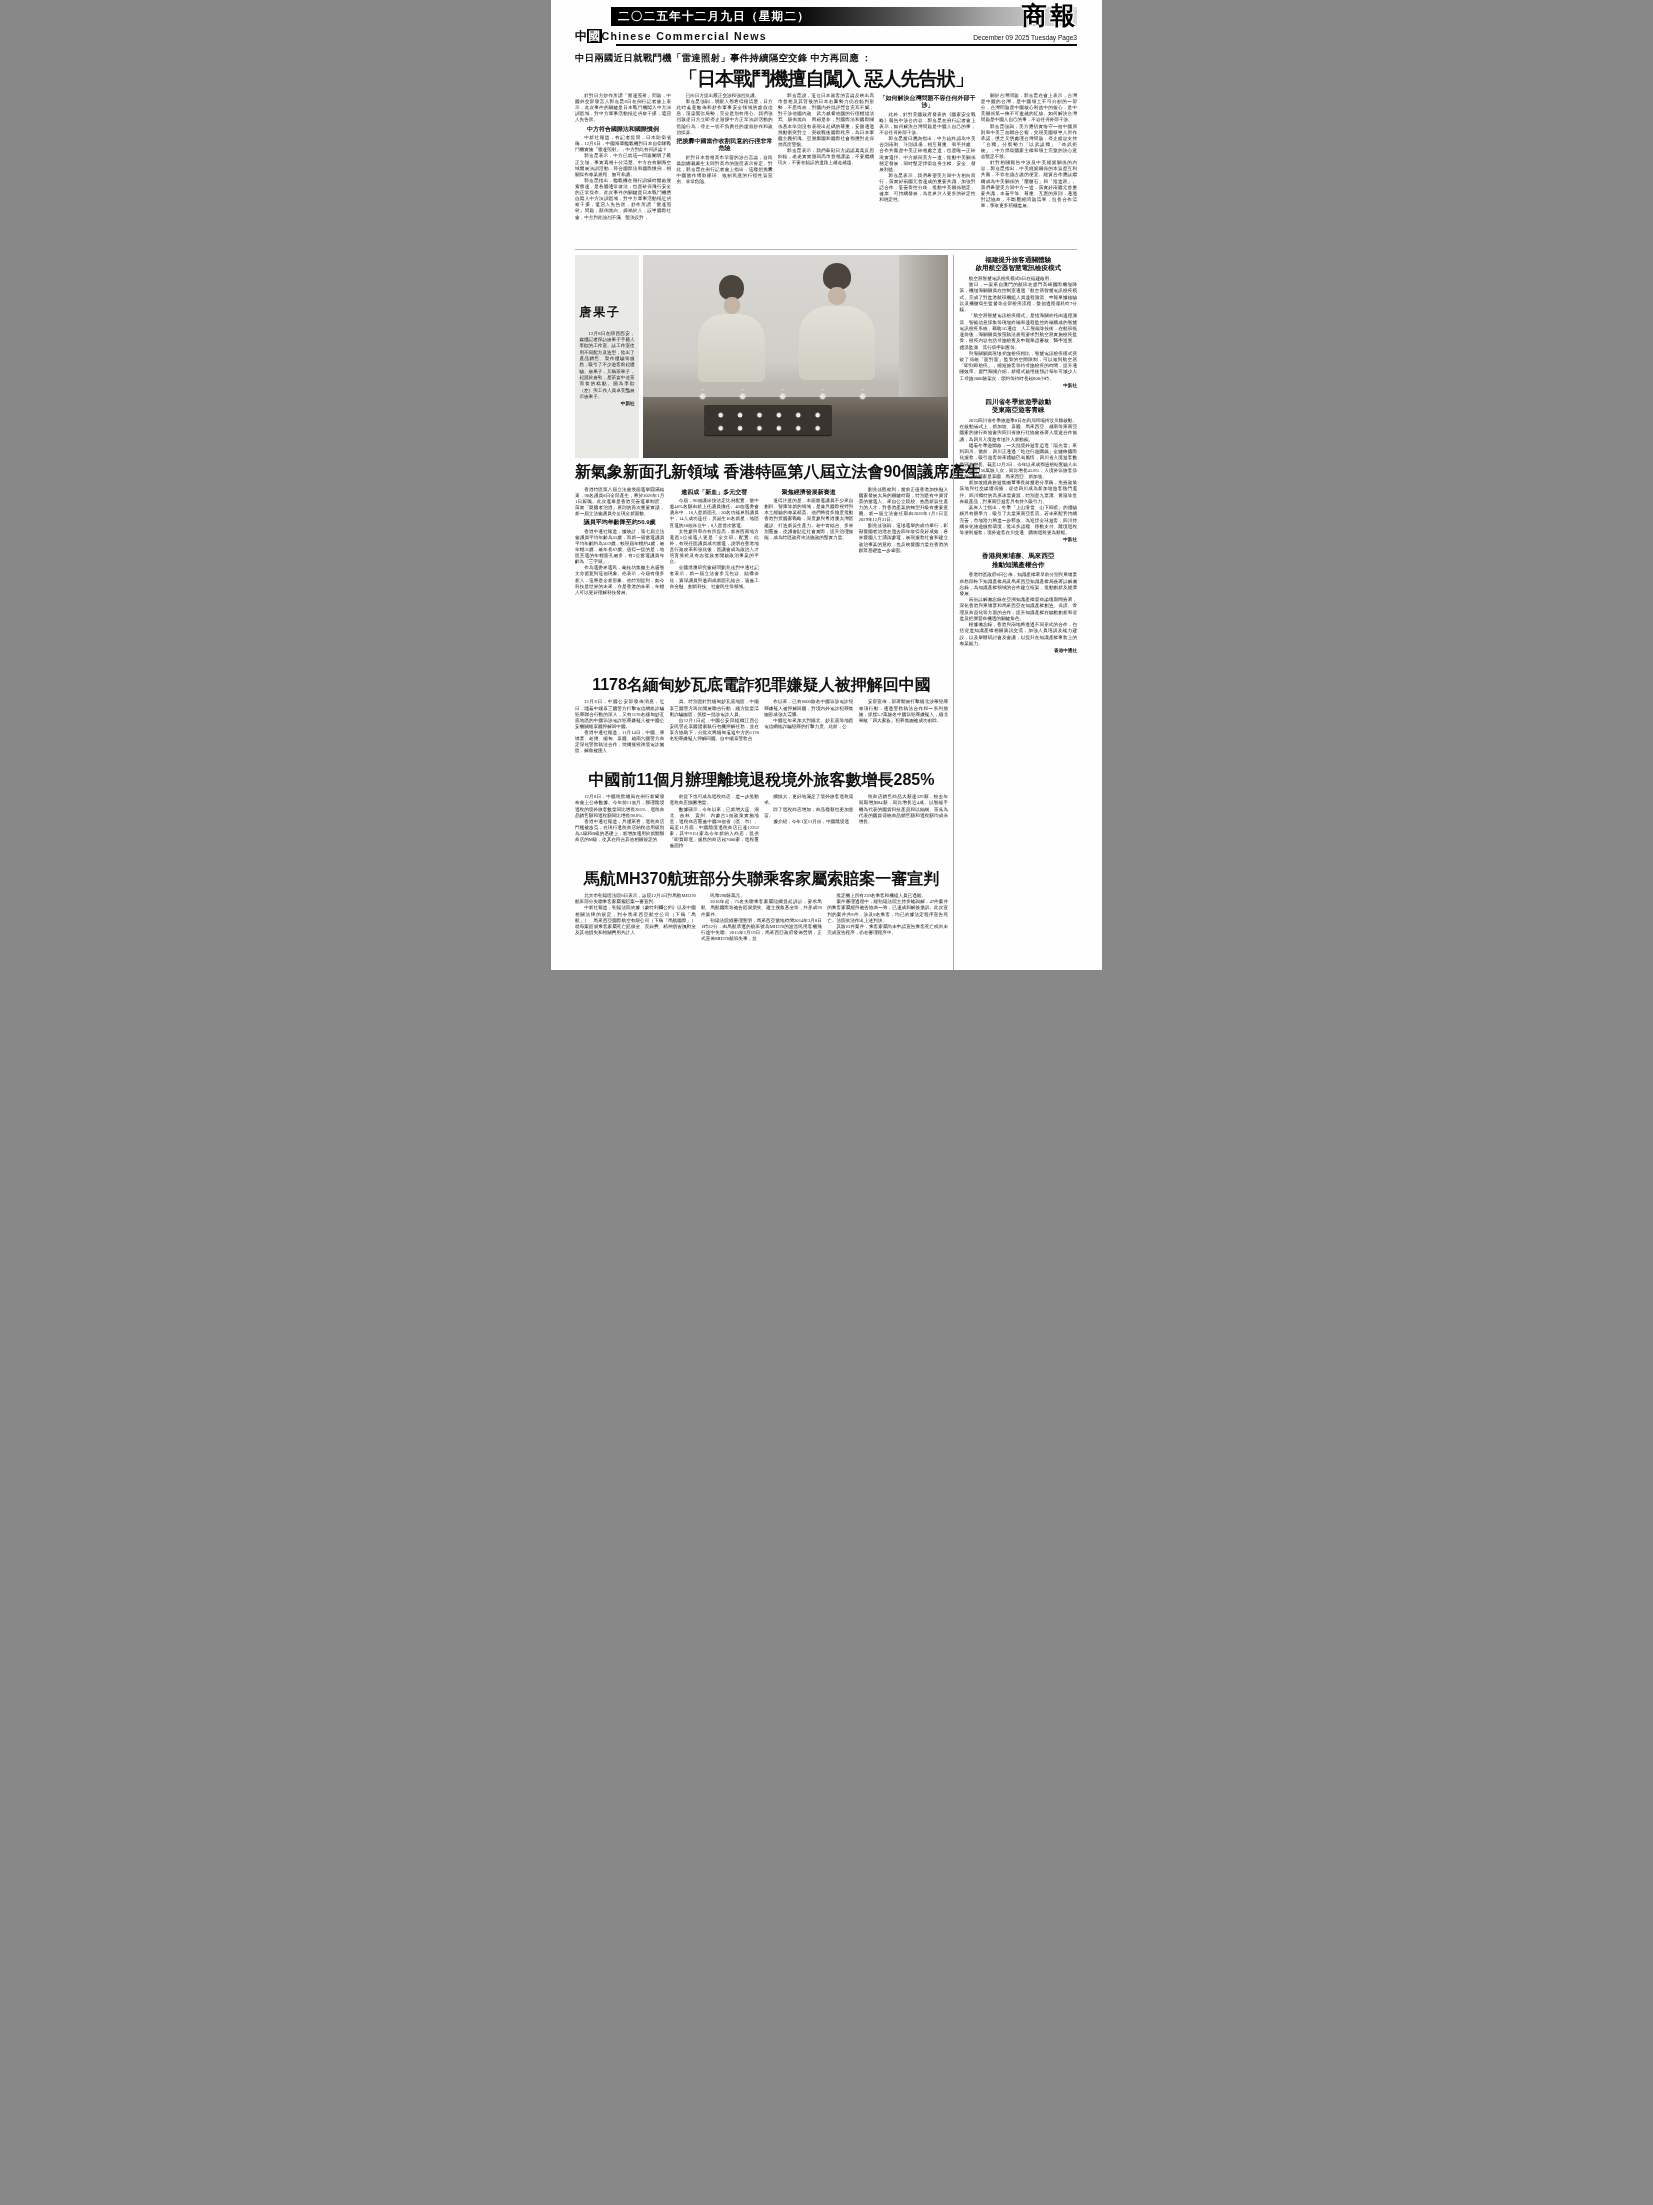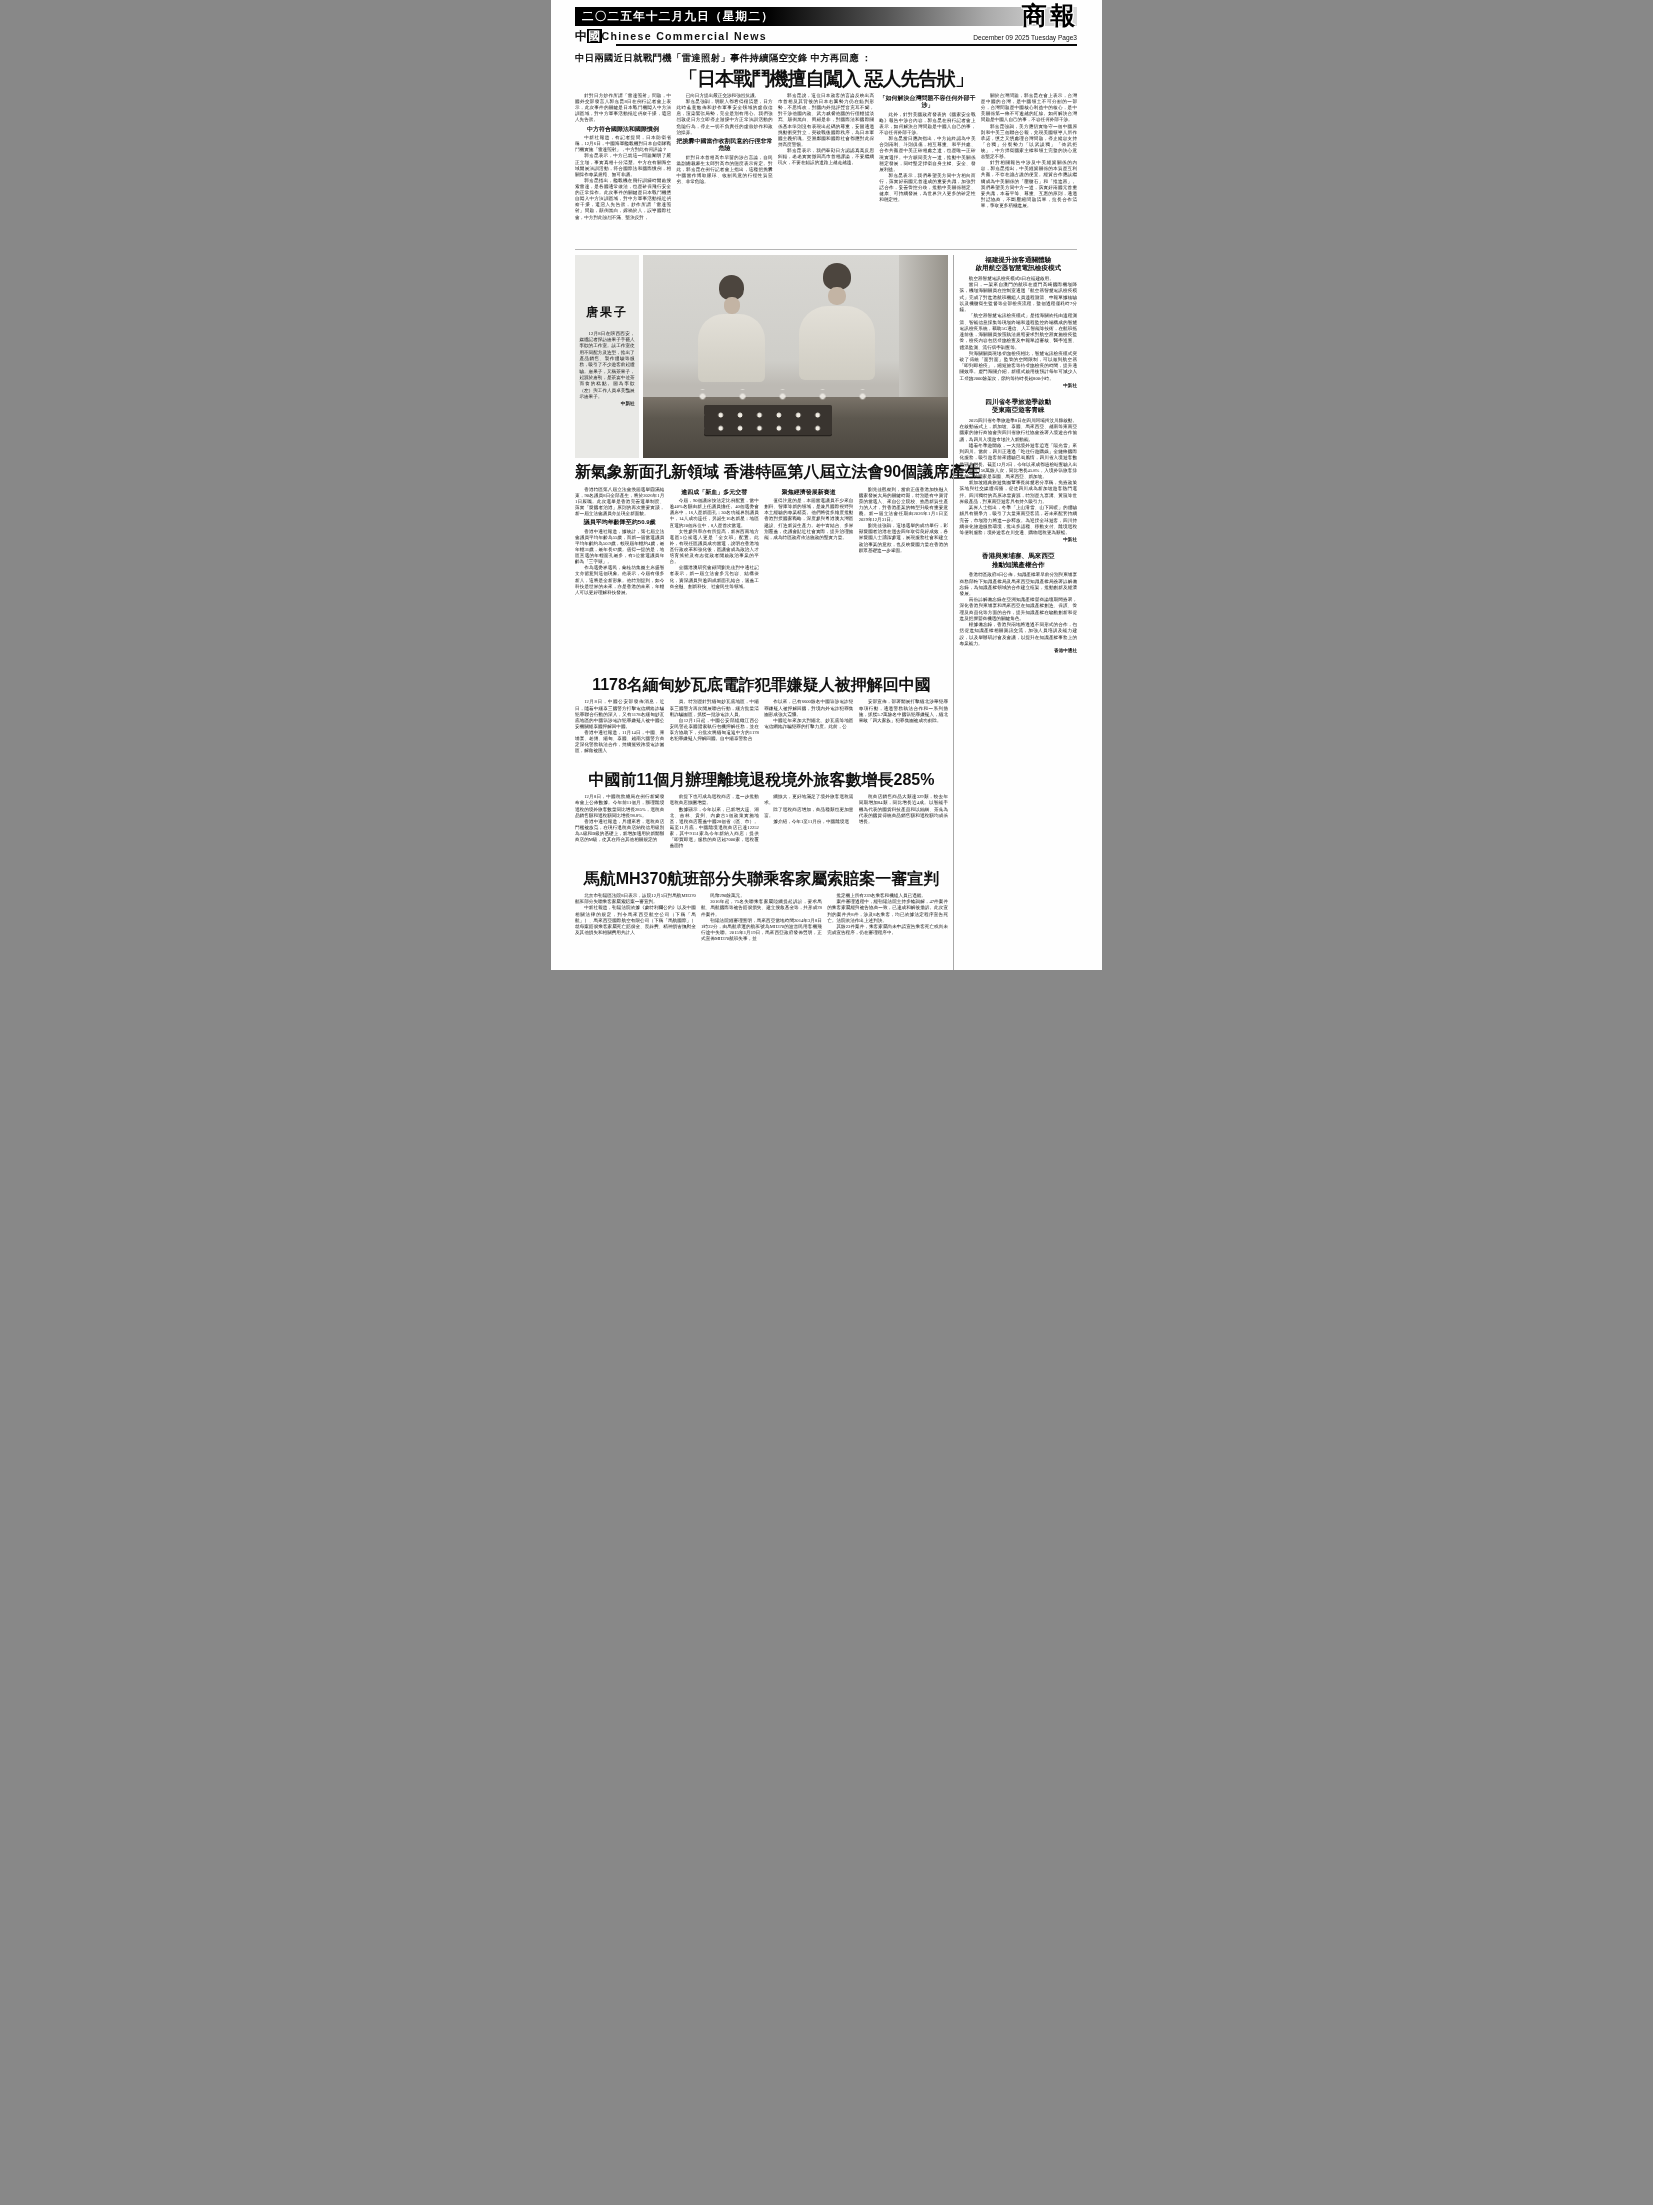--- a/index.html
+++ b/index.html
@@ -1,21 +1,21 @@
 <!DOCTYPE html>
 <html style="font-size:7px"><head>
 <meta charset="utf-8">
 <style>
   html,body{margin:0;padding:0;background:#888;}
   .page{width:551px;height:970px;margin:0 auto;background:#fefefe;color:#111;
         padding:7px 25px 0 24px;box-sizing:border-box;position:relative;overflow:hidden;
         font-family:"Liberation Serif","DejaVu Serif",serif;}
   
   .topbar{height:19.4px;background:linear-gradient(90deg,#000 0%,#000 38%,#555 62%,#aaa 82%,#d9d9d9 97%);
-          display:flex;align-items:center;padding:0 7px;position:relative;}
+          display:flex;align-items:center;padding:0 7px;position:relative;margin-left:36px;}
   .date-cn{color:#fff;font-weight:700;font-size:11.5px;letter-spacing:1.3px;
            font-family:"Liberation Sans","DejaVu Sans",sans-serif;white-space:nowrap;}
   .logo{position:absolute;right:-1.8px;top:-4.4px;font-size:25px;line-height:1;font-weight:900;
         letter-spacing:3.5px;color:#000;font-family:Liberation Serif, serif;
         text-shadow:0.9px 0.9px 0 #fff,-0.9px -0.9px 0 #fff,0.9px -0.9px 0 #fff,-0.9px 0.9px 0 #fff;z-index:5;}
   .masthead{display:flex;align-items:flex-end;padding:3.5px 0 2.2px;}
   .section{font-size:12px;font-weight:700;line-height:1;font-family:"Liberation Sans","DejaVu Sans",sans-serif;}
   .section .inv{background:#000;color:#fff;padding:0 1.3px;}
   .ccn{flex:1;text-align:left;font-size:10.6px;font-weight:700;letter-spacing:1.3px;
        font-family:"Liberation Sans","DejaVu Sans",sans-serif;}
@@ -32,21 +32,21 @@
   .colsub{font-weight:700;text-align:center;font-size:6px;margin:2.2px 0;
           font-family:"Liberation Sans","DejaVu Sans",sans-serif;line-height:1.2;}
   
   .lower{display:flex;margin-top:5.3px;border-top:0.4px solid #b5b5b5;padding-top:4.4px;}
   .main-left{width:373px;flex:0 0 auto;}
   .rail{flex:1;border-left:0.4px solid #a8a8a8;margin-left:5.3px;padding-left:5.3px;min-width:0;}
   
   .photo-row{display:flex;gap:4.4px;height:203px;}
   .caption-box{width:64px;flex:0 0 auto;background:#e9e9e6;padding:3.5px 4.4px;box-sizing:border-box;
                font-size:4.6px;line-height:1.38;text-align:justify;}
-  .caption-title{font-size:12px;font-weight:900;text-align:center;margin:46px 0 10px;
+  .caption-title{font-size:12px;font-weight:900;margin:46px 0 10px;
                  font-family:Liberation Serif, serif;letter-spacing:1.8px;}
   .caption-credit{text-align:right;font-weight:700;margin-top:0.9px;}
   .photo{flex:1;position:relative;background:linear-gradient(180deg,#d8d7d3 0%,#cfcec9 52%,#bdbab4 64%);overflow:hidden;}
   .ph-panel{position:absolute;right:0;top:0;width:16%;height:74%;
             background:linear-gradient(90deg,#c7c5c0,#96928a);}
   .ph-table{position:absolute;bottom:0;left:0;right:0;height:30%;
             background:linear-gradient(180deg,#7a7369 0%,#5d584f 35%,#4b463f 100%);}
   .ph-tray{position:absolute;bottom:11%;left:20%;width:42%;height:15%;background:#39342f;border-radius:1.8px;
            box-shadow:0 1.3px 0 #26221e;
            background-image:radial-gradient(circle,#f1ede4 0 2.2px,rgba(0,0,0,0) 2.6px);

